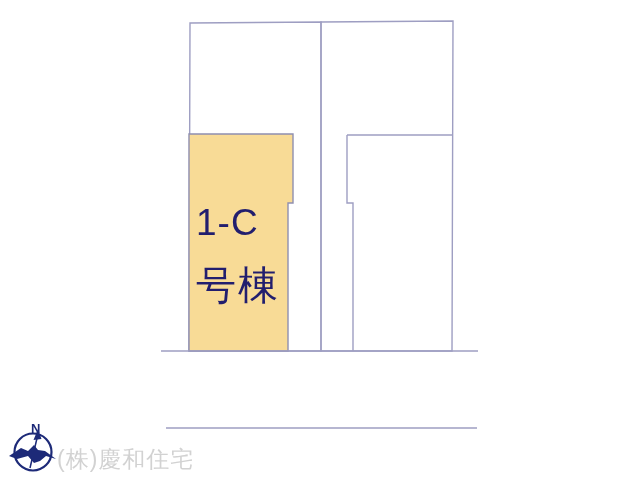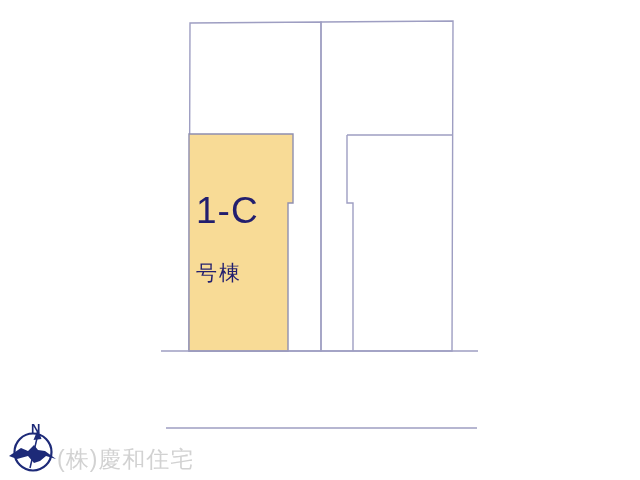--- a/index.html
+++ b/index.html
@@ -12,35 +12,35 @@
     font-family: "Liberation Sans", "DejaVu Sans", sans-serif;
   }
   #plan-svg {
     position: absolute;
     left: 0; top: 0;
     width: 640px; height: 480px;
   }
   .lot-label {
     position: absolute;
     left: 196px;
-    top: 192px;
+    top: 204px;
     width: 92px;
     color: var(--navy, #221e6e);
     pointer-events: none;
   }
   .lot-id {
     font-size: 37px;
     line-height: 38px;
     font-weight: 500;
     letter-spacing: 1px;
     white-space: nowrap;
   }
   .lot-type {
     margin-top: 28px;
-    font-size: 21px;
+    font-size: 40px;
     line-height: 30px;
     font-weight: 500;
     letter-spacing: 2px;
     white-space: nowrap;
   }
   .compass {
     position: absolute;
     left: 7px;
     top: 419px;
     width: 54px;

